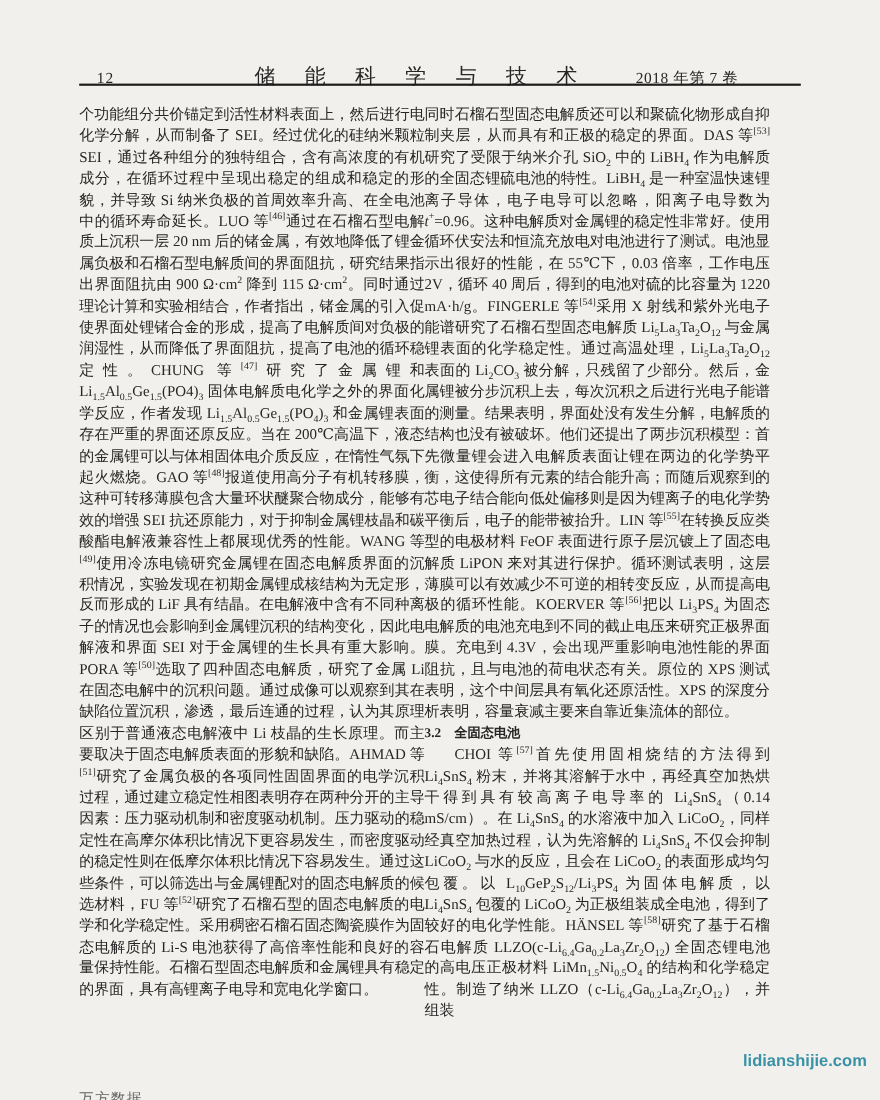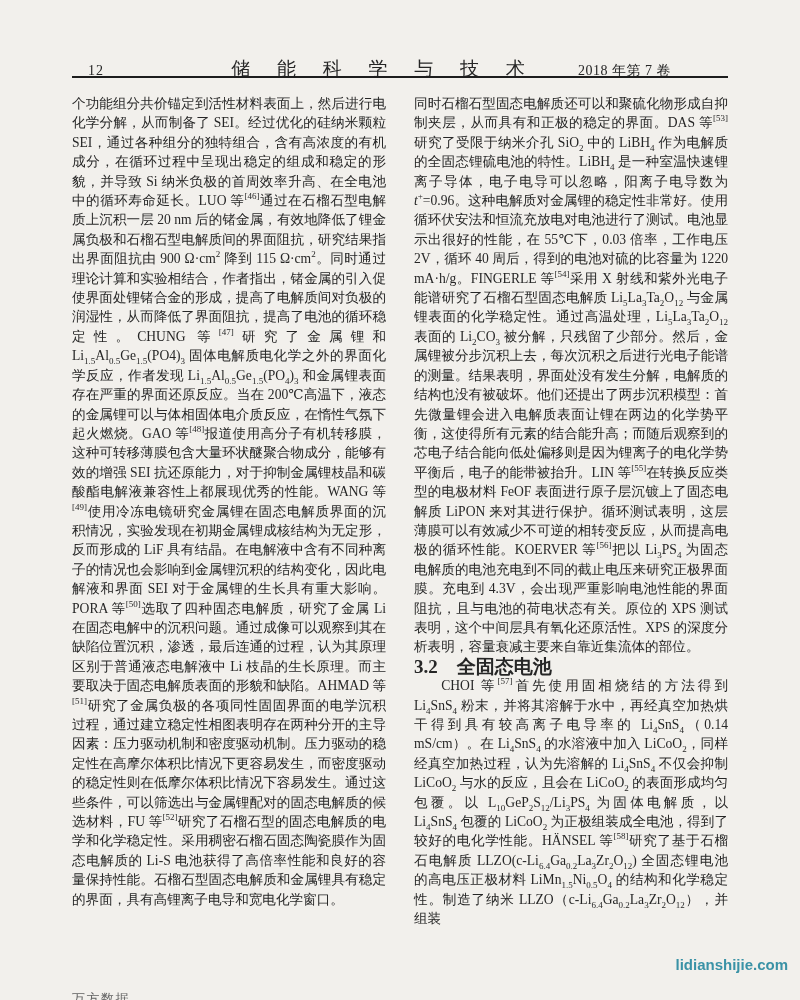--- a/index.html
+++ b/index.html
@@ -18,28 +18,28 @@
   .pagenum { width:90px; text-align:left; padding-left:16px; letter-spacing:1px; }
   .jtitle  { font-weight:normal; font-size:19px; letter-spacing:11px; text-indent:11px; white-space:nowrap; }
   .vol     { width:150px; text-align:left; letter-spacing:0.5px; }
   .rule {
     position:absolute; top:76px; left:72px; width:656px;
     border-top:2.5px solid #1d1d1d;
   }
   
   .columns {
     position:absolute; top:94px; left:72px; width:656px;
-    display:flex; gap:28px;
+    display:flex; 
   }
   .col {
     width:314px; text-align:justify;
     font-size:13.6px; line-height:19.4px;
   }
   .col p, .col h3 { margin:0; padding:0; }
-  .col h3.heading { font-size:19px; font-weight:bold; line-height:19.4px; }
+  .col h3.heading { font-size:12px; font-weight:bold; line-height:19.4px; }
   .col p.indent { text-indent:2em; }
   sup, sub { font-size:9px; line-height:0; }
   i { font-style:italic; }
   
   .wf {
     position:absolute; left:72px; top:990px;
     font-size:13px; color:#616161; letter-spacing:1.5px;
   }
   .site {
     position:absolute; right:12px; top:956px;

